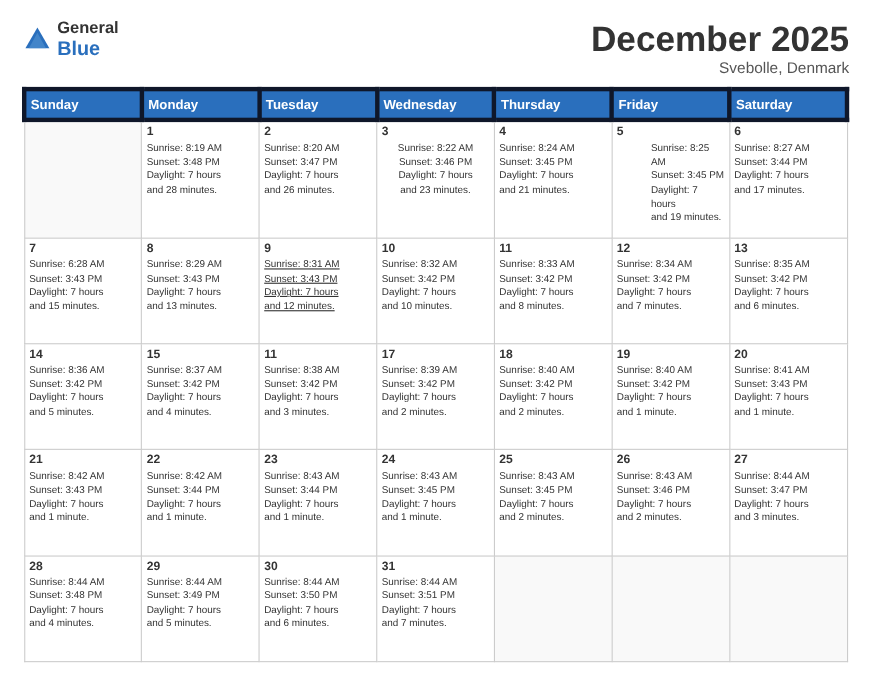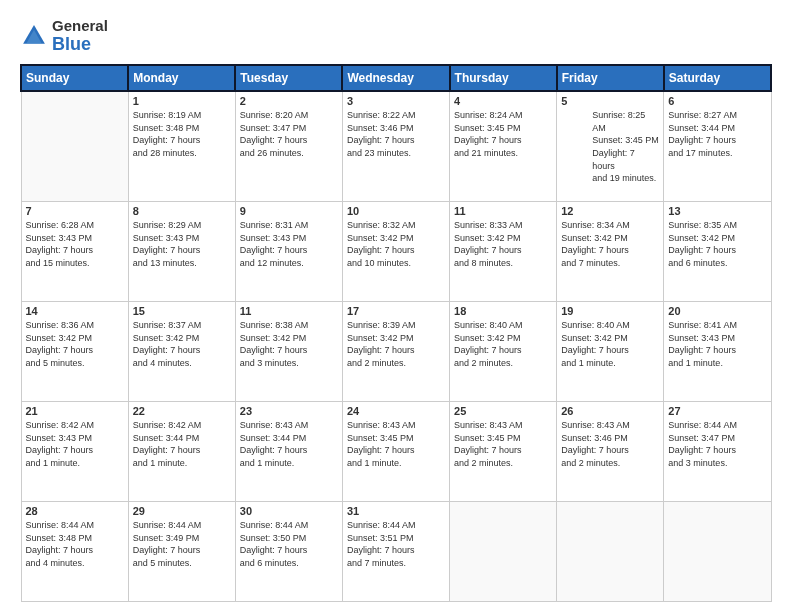--- a/index.html
+++ b/index.html
@@ -67,21 +67,21 @@
       width: 100%;
       table-layout: fixed;
     }
     .calendar th {
       background-color: #2a6fbd;
       color: #fff;
       font-size: 12px;
       font-weight: bold;
       padding: 5px 4px;
       text-align: left;
-      border: 2px solid #0f172a;
+      border: 4px solid #0f172a;
     }
     .calendar td {
       vertical-align: top;
       border: 1px solid #ccc;
       padding: 3px 4px;
       font-size: 9.5px;
       color: #333;
       height: 88px;
       width: calc(100% / 7);
     }
@@ -108,20 +108,24 @@
   <div class="header">
     <div class="logo">
       <svg class="logo-icon" viewBox="0 0 36 36" xmlns="http://www.w3.org/2000/svg">
         <polygon points="18,4 32,28 4,28" fill="#2a6fbd"></polygon>
         <polygon points="18,10 28,28 8,28" fill="#5b9bd5" opacity="0.5"></polygon>
       </svg>
       <div class="logo-text">
         <span class="logo-general">General</span>
         <span class="logo-blue">Blue</span>
       </div>
+    </div>
+    <div class="title-block">
+      <div class="month-title">December 2025</div>
+      <div class="subtitle">Svebolle, Denmark</div>
     </div>
   </div>
 
   <table class="calendar">
     <thead>
       <tr>
         <th>Sunday</th>
         <th>Monday</th>
         <th>Tuesday</th>
         <th>Wednesday</th>
@@ -142,21 +146,21 @@
           </td>
           <td>
             <span class="day-number">2</span>
             <div class="day-info" style="white-space: pre-line;">Sunrise: 8:20 AM
 Sunset: 3:47 PM
 Daylight: 7 hours
 and 26 minutes.</div>
           </td>
           <td>
             <span class="day-number">3</span>
-            <div class="day-info" style="white-space: pre-line;">Sunrise: 8:22 AM
+            <div class="day-info" style="white-space: pre-line; text-align: center;">Sunrise: 8:22 AM
 Sunset: 3:46 PM
 Daylight: 7 hours
 and 23 minutes.</div>
           </td>
           <td>
             <span class="day-number">4</span>
             <div class="day-info" style="white-space: pre-line;">Sunrise: 8:24 AM
 Sunset: 3:45 PM
 Daylight: 7 hours
 and 21 minutes.</div>
@@ -186,21 +190,21 @@
           </td>
           <td>
             <span class="day-number">8</span>
             <div class="day-info" style="white-space: pre-line;">Sunrise: 8:29 AM
 Sunset: 3:43 PM
 Daylight: 7 hours
 and 13 minutes.</div>
           </td>
           <td>
             <span class="day-number">9</span>
-            <div class="day-info" style="white-space: pre-line;">Sunrise: 8:31 AM
+            <div class="day-info" style="white-space: pre-line; text-decoration: underline;">Sunrise: 8:31 AM
 Sunset: 3:43 PM
 Daylight: 7 hours
 and 12 minutes.</div>
           </td>
           <td>
             <span class="day-number">10</span>
             <div class="day-info" style="white-space: pre-line;">Sunrise: 8:32 AM
 Sunset: 3:42 PM
 Daylight: 7 hours
 and 10 minutes.</div>

